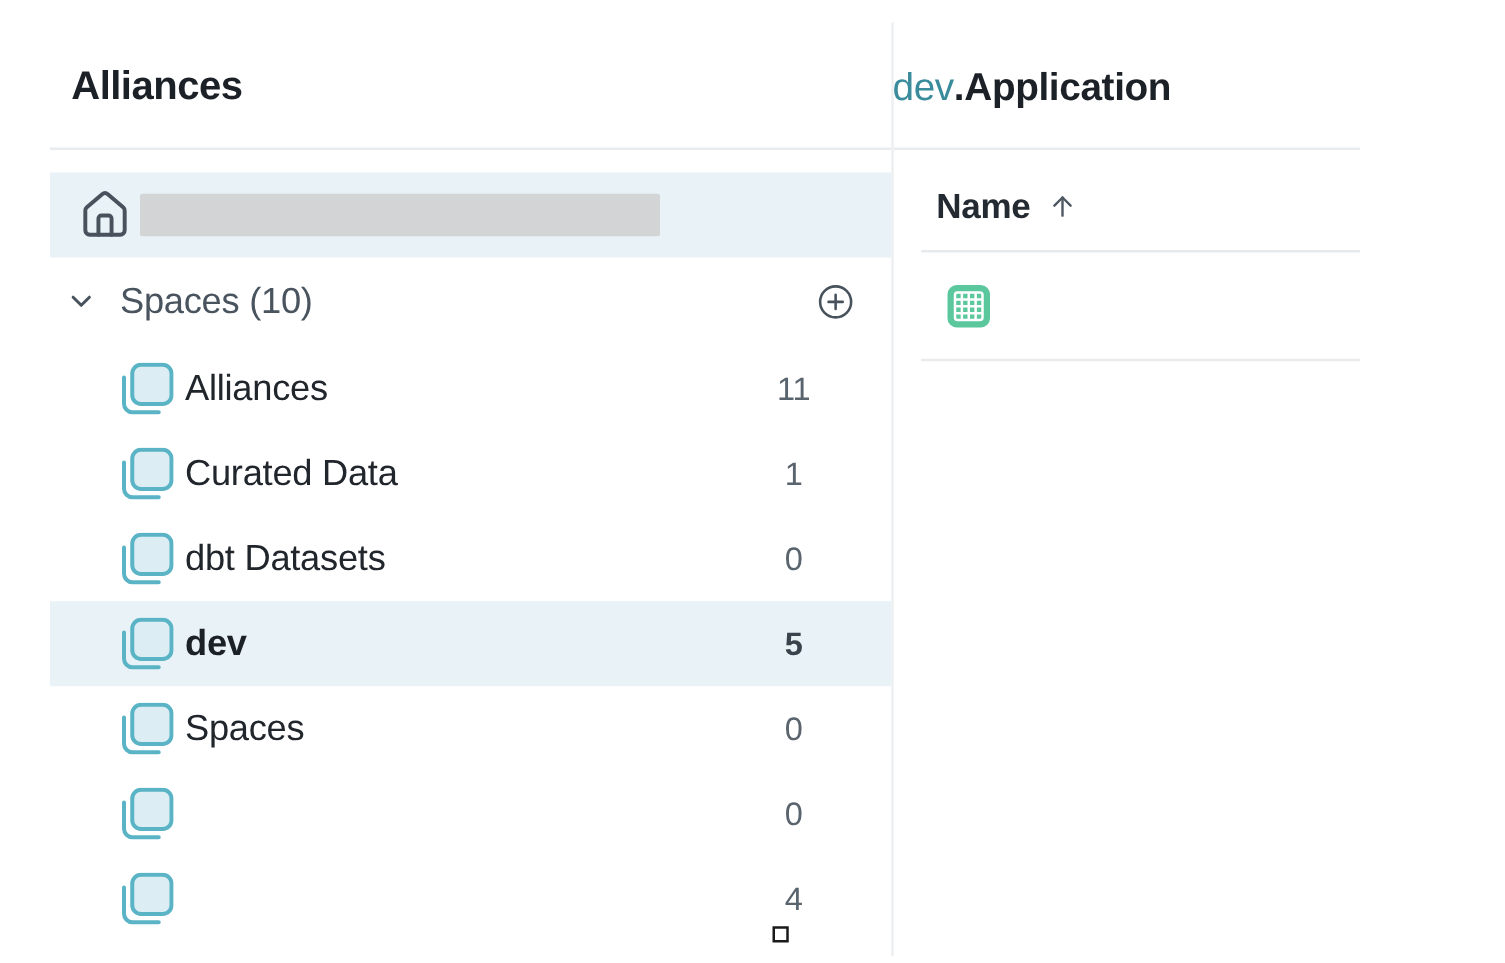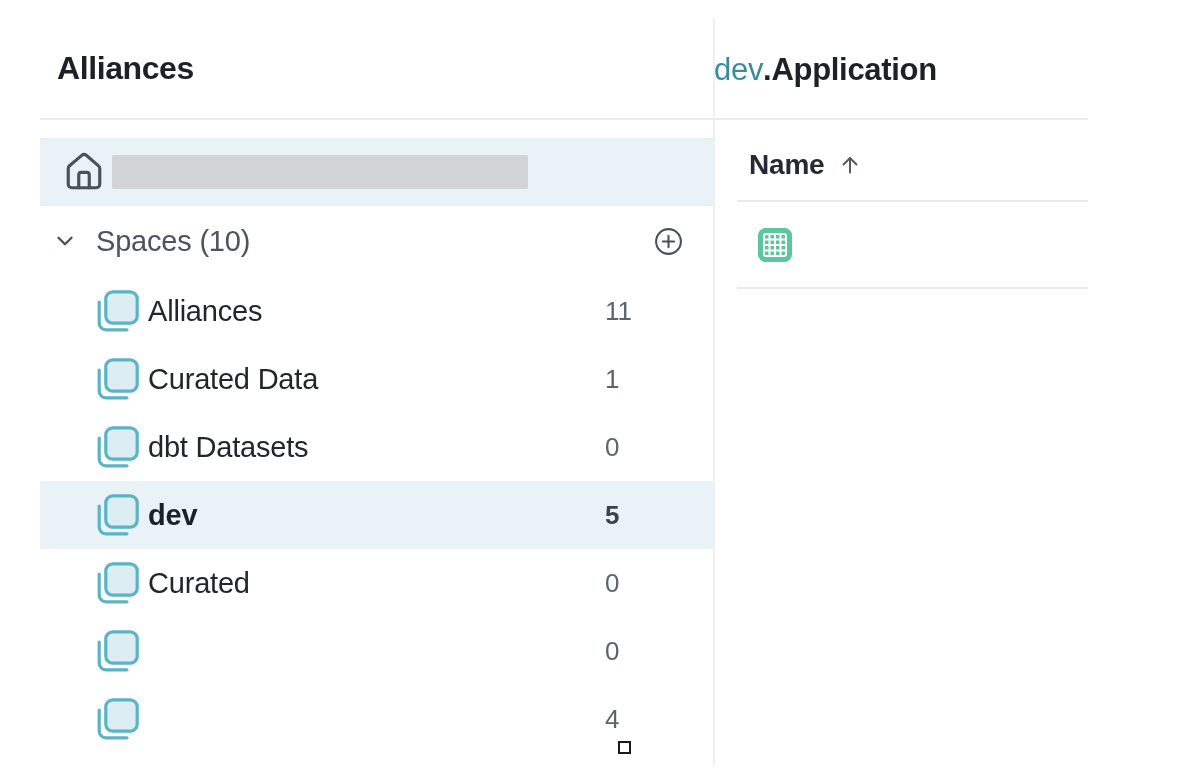--- a/index.html
+++ b/index.html
@@ -101,21 +101,21 @@
     margin-left: 9px;
     font-size: 29px;
     color: #20262c;
     letter-spacing: -0.2px;
   }
   .space-row.selected .space-name { font-weight: 700; color: #1c2127; }
   .space-count {
     position: absolute;
     right: 48px;
     width: 60px;
-    text-align: left;
+    text-align: center;
     font-size: 26px;
     color: #5a646e;
   }
   .space-row.selected .space-count { font-weight: 700; color: #3a434c; }
 
   
   .vdivider {
     position: absolute;
     left: 713px;
     top: 18px;
@@ -270,21 +270,21 @@
       <span class="space-name">dev</span>
       <span class="space-count">5</span>
     </li>
     <li class="space-row">
       <span class="sp-icon">
         <svg width="43" height="43" viewBox="0 0 43 43" fill="none">
           <path d="M3.2 12v21a6.8 6.8 0 0 0 6.8 6.8h21" stroke="#5ab4c5" stroke-width="3.2" stroke-linecap="round" fill="none"></path>
           <rect x="9.8" y="1.8" width="31.4" height="31.4" rx="7" fill="#dcedf3" stroke="#5ab4c5" stroke-width="3.2"></rect>
         </svg>
       </span>
-      <span class="space-name">Curated</span>
+      <span class="space-name">Spaces</span>
       <span class="space-count">0</span>
     </li>
     <li class="space-row">
       <span class="sp-icon">
         <svg width="43" height="43" viewBox="0 0 43 43" fill="none">
           <path d="M3.2 12v21a6.8 6.8 0 0 0 6.8 6.8h21" stroke="#5ab4c5" stroke-width="3.2" stroke-linecap="round" fill="none"></path>
           <rect x="9.8" y="1.8" width="31.4" height="31.4" rx="7" fill="#dcedf3" stroke="#5ab4c5" stroke-width="3.2"></rect>
         </svg>
       </span>
       <span class="space-count">0</span>

